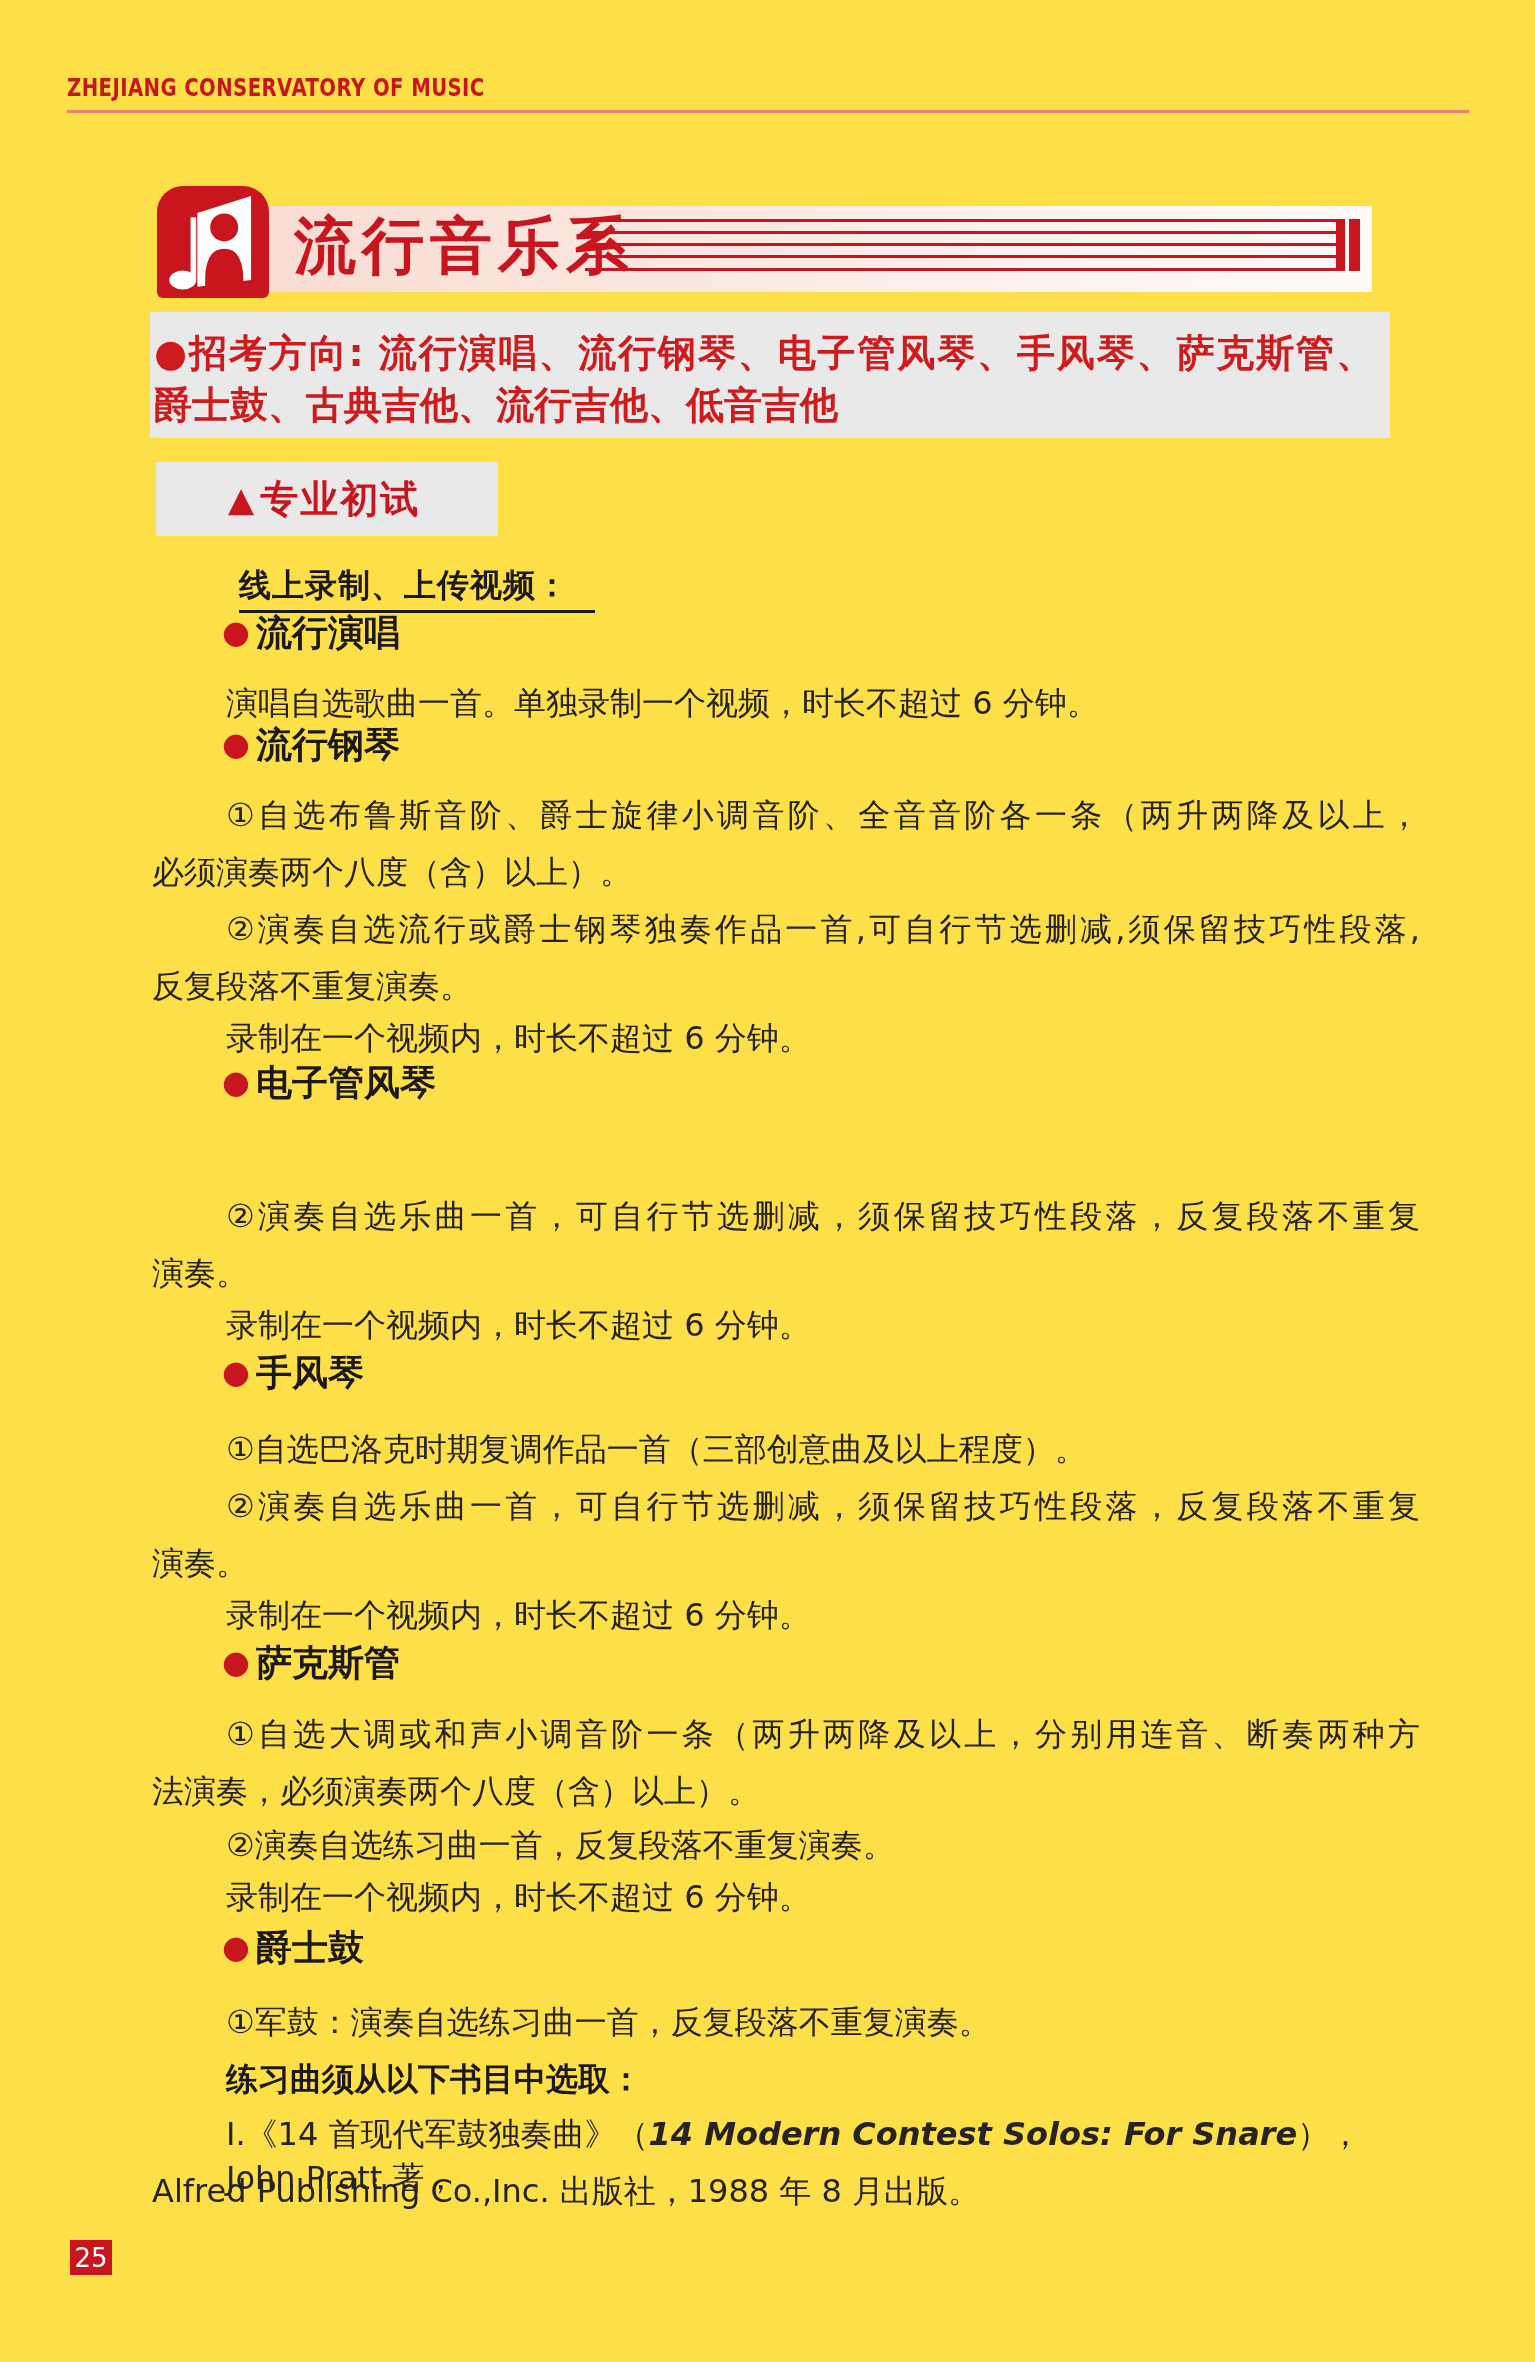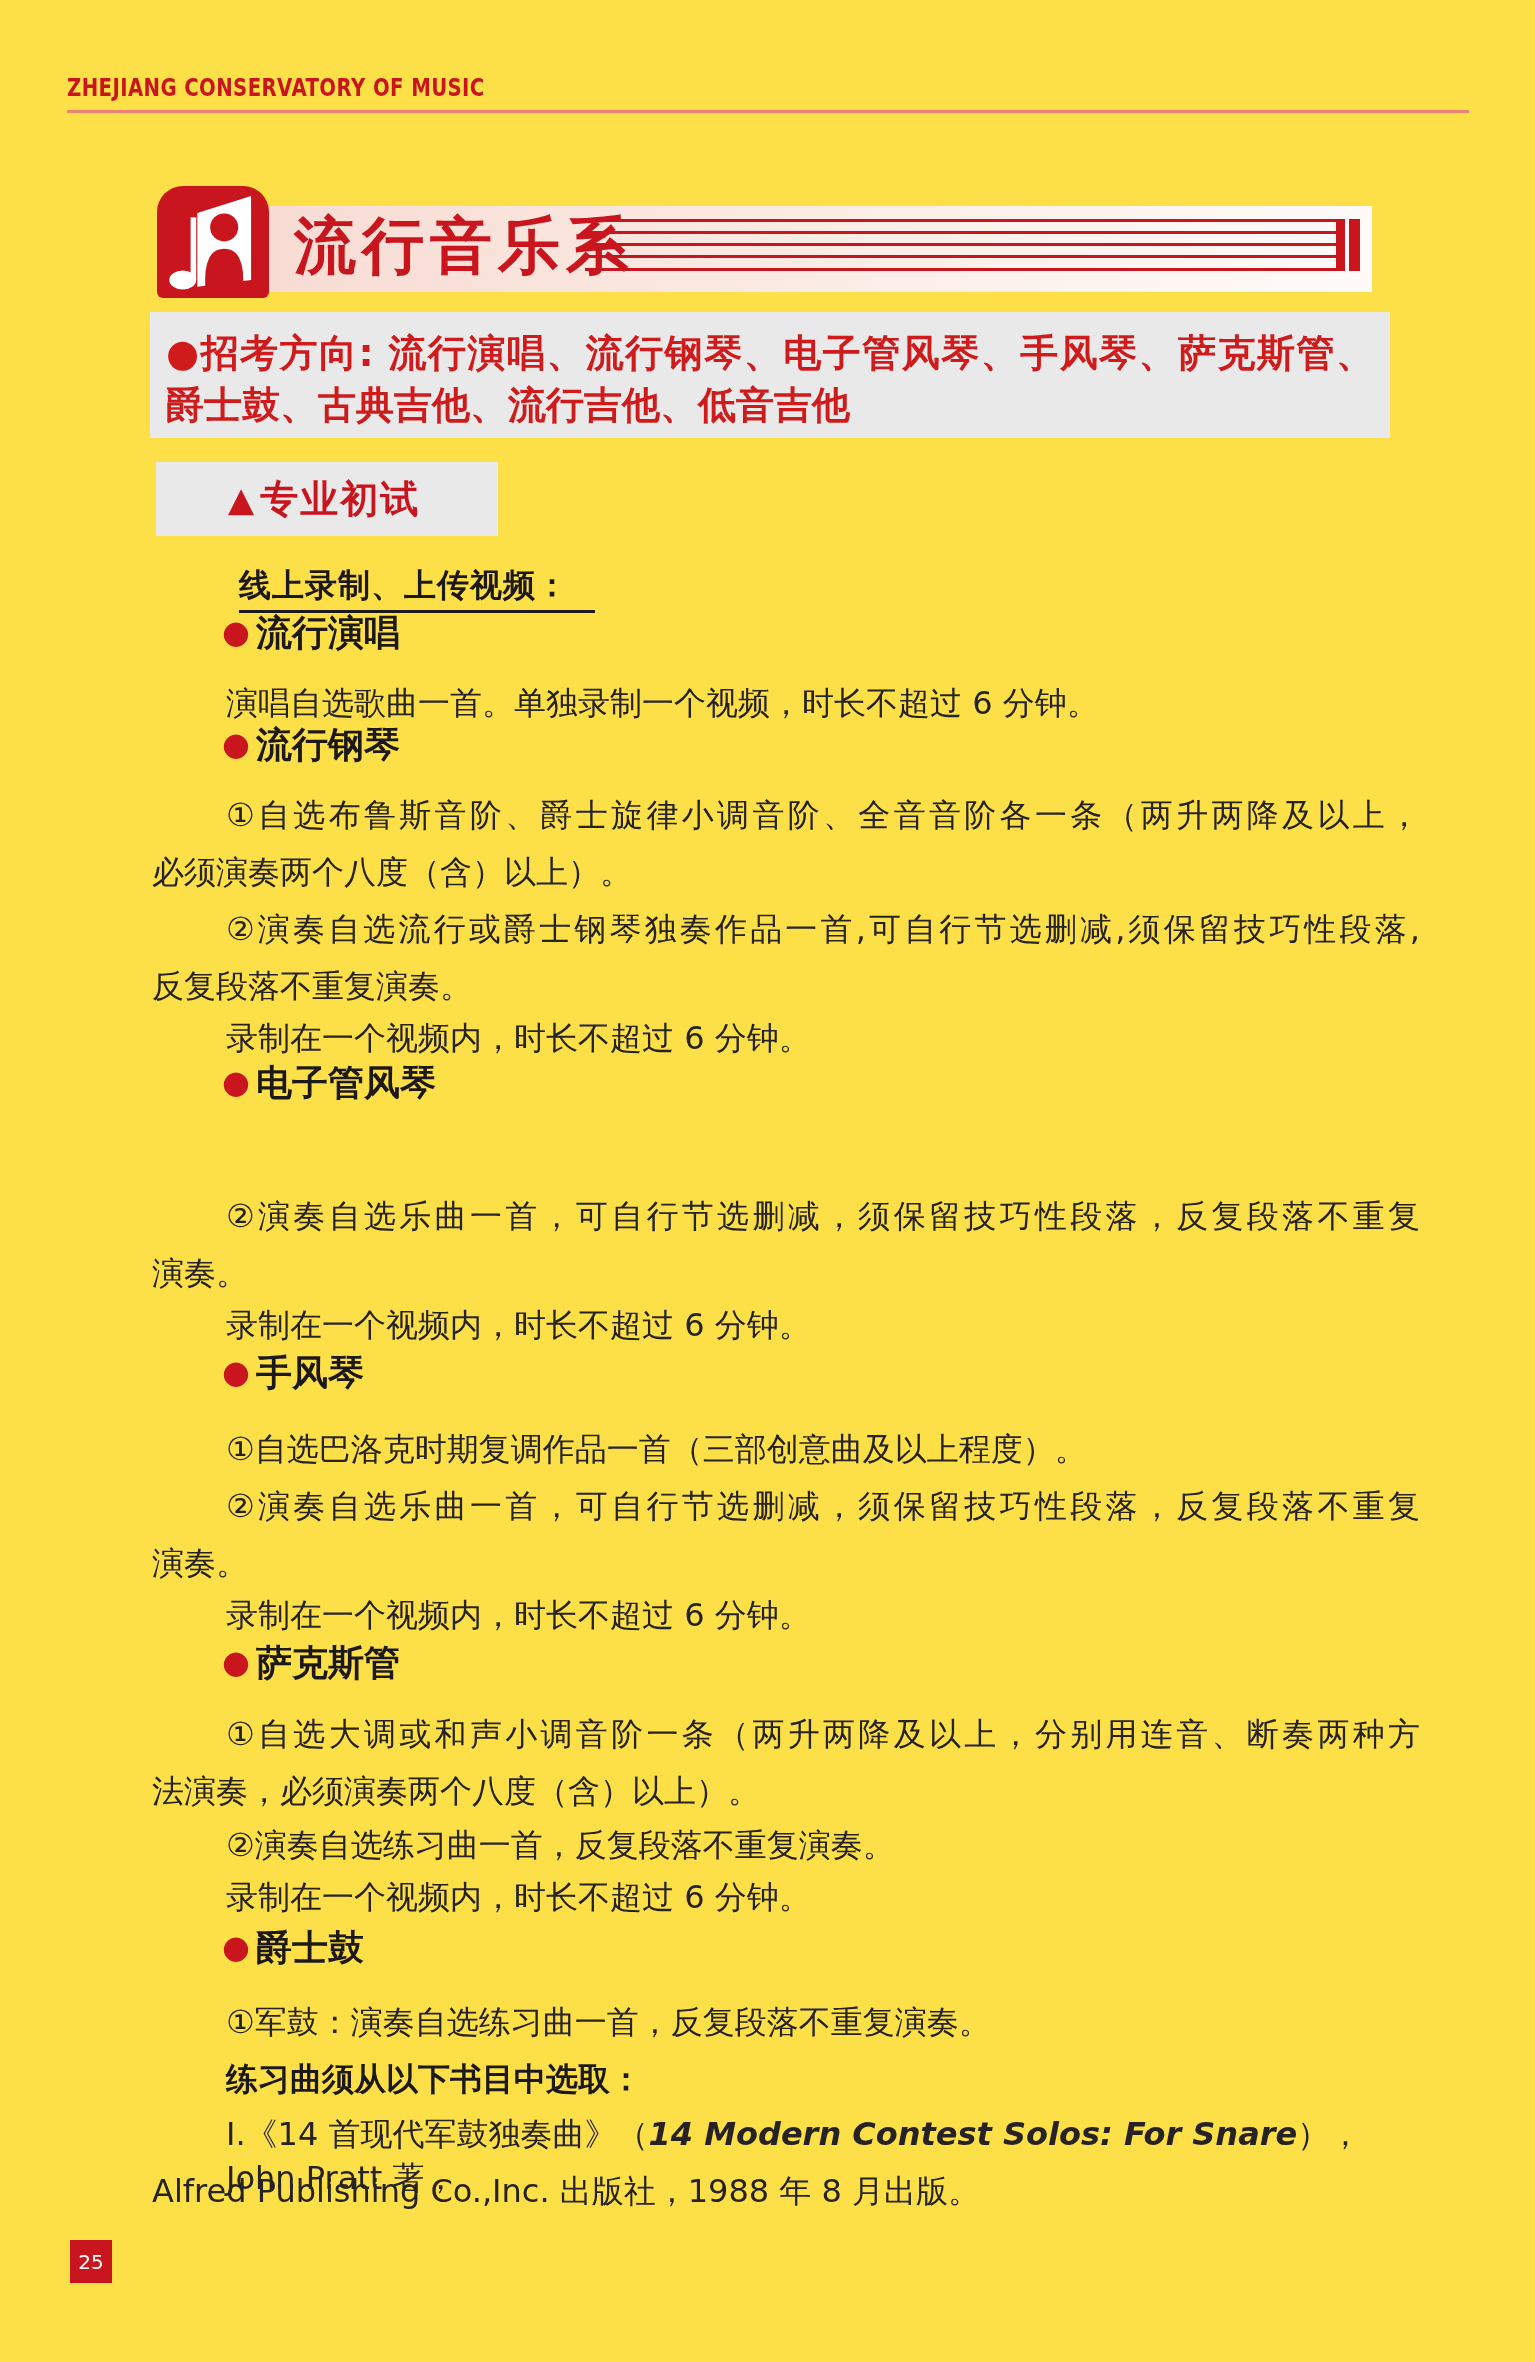--- a/index.html
+++ b/index.html
@@ -19,21 +19,21 @@
   .logo svg{position:absolute;left:0;top:0;width:100%;height:100%;}
   .dept-title{position:absolute;left:294px;top:202px;font-family:"DejaVu Serif",serif;font-weight:700;
               font-size:62px;line-height:88px;color:#c9161e;letter-spacing:6px;white-space:nowrap;}
   .staff{position:absolute;left:585px;top:219px;width:775px;height:52px;}
   .staff .sline{position:absolute;left:0;width:752px;height:3px;background:#c9161e;}
   .staff .bar1{position:absolute;left:751px;top:0;width:9px;height:52px;background:#c9161e;}
   .staff .bar2{position:absolute;left:764px;top:0;width:11px;height:52px;background:#c9161e;}
 
   
   .adm-band{position:absolute;left:150px;top:312px;width:1240px;height:126px;background:#e9e9e9;
-            box-sizing:border-box;padding:15px 16px 0 16px;}
+            box-sizing:border-box;padding:15px 16px 0 4px;}
   .adm-line{font-size:38px;line-height:52px;font-weight:700;color:#cf1b1b;white-space:normal;}
   .adm-line.jfull{text-align:justify;text-align-last:justify;}
 
   
   .exam-box{position:absolute;left:156px;top:462px;width:342px;height:74px;background:#e9e9e9;
             box-sizing:border-box;padding-left:72px;display:flex;align-items:center;}
   .exam-box .tri{color:#c9161e;font-size:34px;margin-right:6px;}
   .exam-box .etitle{color:#c9161e;font-size:38px;font-weight:700;letter-spacing:2px;}
 
   
@@ -45,22 +45,22 @@
   .content{position:absolute;left:152px;top:0;width:1268px;height:2069px;}
   .h{position:absolute;left:70px;font-size:36px;font-weight:700;line-height:44px;color:#1d191a;white-space:nowrap;}
   .h .dot{color:#c9161e;font-size:32px;margin-right:6px;vertical-align:2px;}
   .ln{position:absolute;left:0;width:100%;box-sizing:border-box;font-size:32px;line-height:44px;color:#272324;}
   .ln.ind{padding-left:74px;}
   .ln.jfull{text-align:justify;text-align-last:justify;}
   .ln.b{font-weight:700;color:#1d191a;}
   .ln .bi{font-weight:700;font-style:italic;margin-top:12px;}
 
   
-  .page-badge{position:absolute;left:70px;top:2240px;width:42px;height:43px;background:#c9161e;
-              color:#fff;font-size:20px;display:flex;align-items:center;justify-content:center;}
+  .page-badge{position:absolute;left:70px;top:2240px;width:42px;height:35px;background:#c9161e;
+              color:#fff;font-size:26px;display:flex;align-items:center;justify-content:center;}
 </style>
 </head>
 <body>
 
 <div class="page">
 
   <div class="top-header">ZHEJIANG CONSERVATORY OF MUSIC</div>
   <div class="top-rule"></div>
 
   <div class="pink-band"></div>

